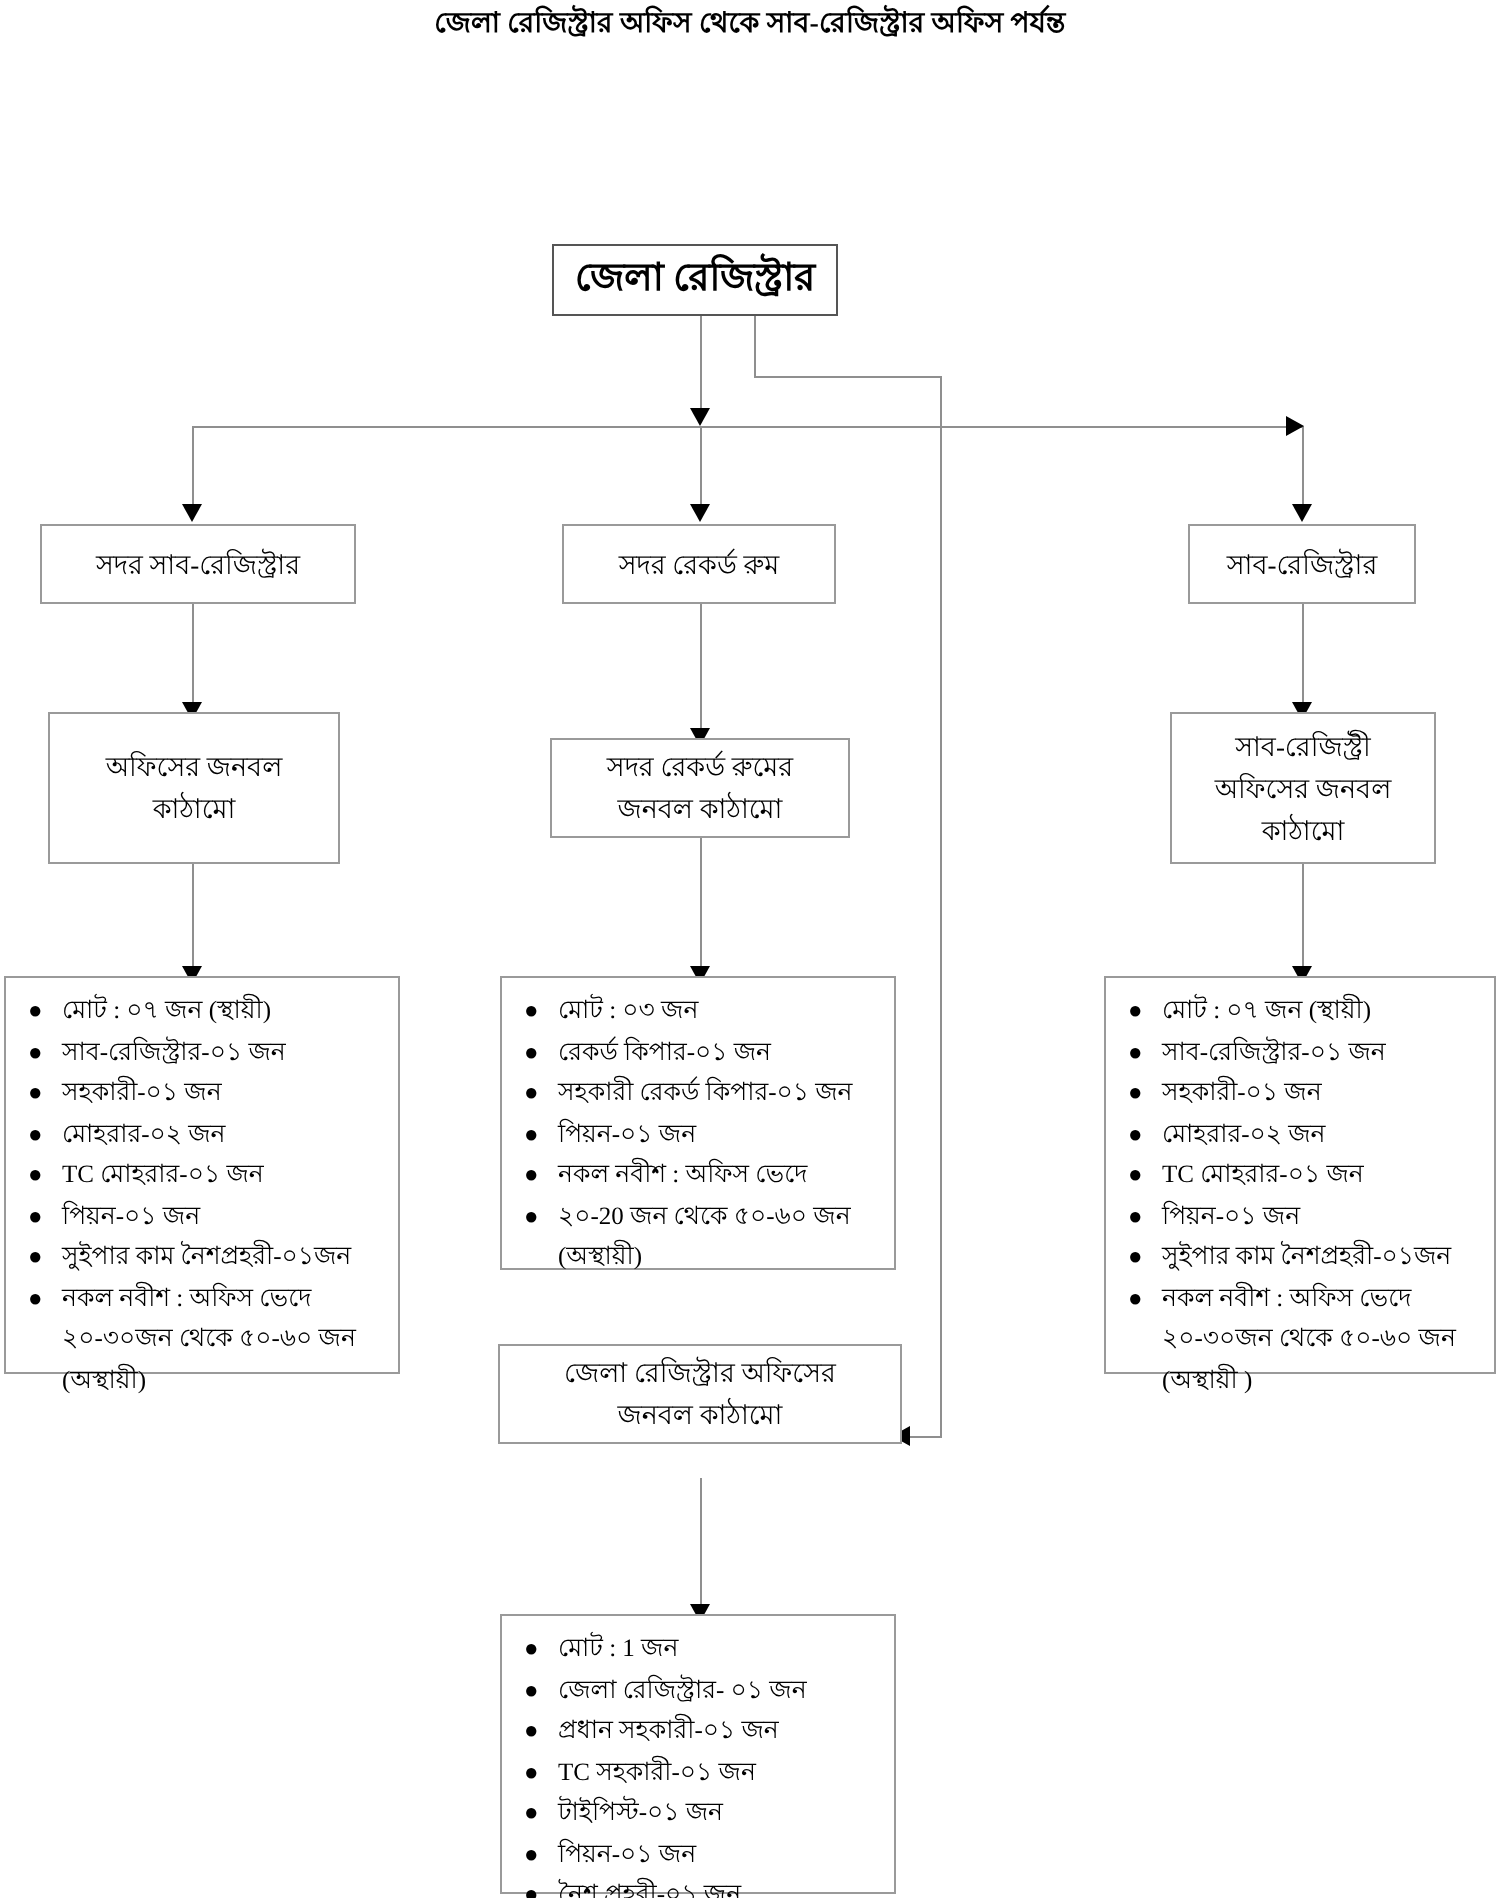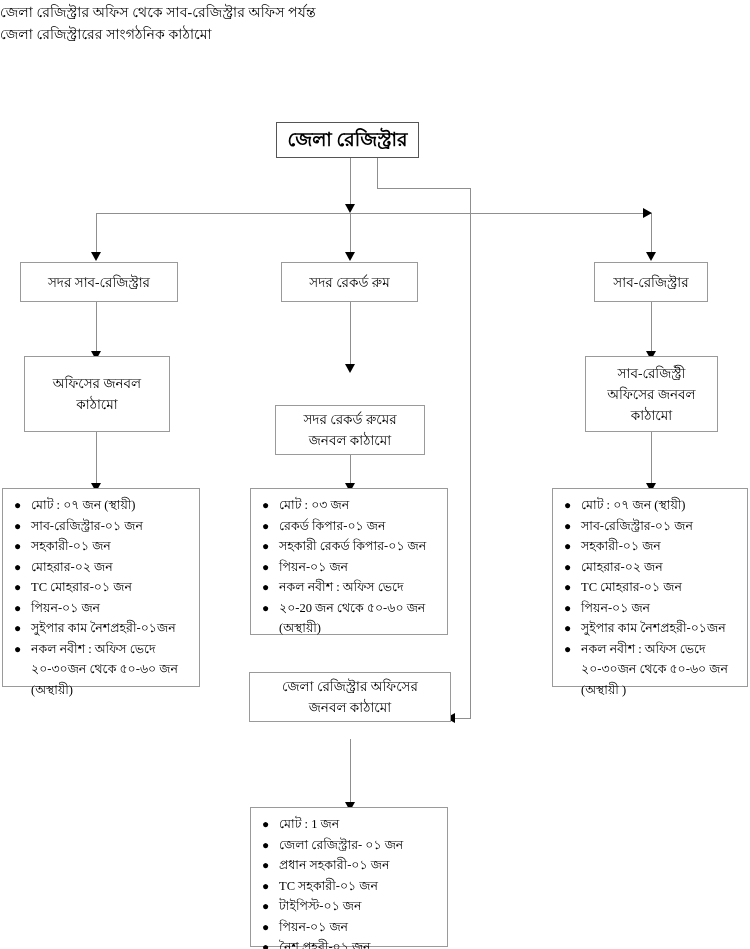--- a/index.html
+++ b/index.html
@@ -14,24 +14,24 @@
     background: #ffffff;
     font-family: "Liberation Serif", "DejaVu Serif", serif;
     color: #000000;
     overflow: hidden;
   }
   .title {
     position: absolute;
     left: 0;
     top: 2px;
     width: 750px;
-    text-align: left;
+    text-align: center;
     font-size: 14px;
     line-height: 22px;
-    font-weight: 400;
+    font-weight: 700;
     letter-spacing: 0.1px;
   }
   .title div { white-space: nowrap; }
 
   .box {
     position: absolute;
     box-sizing: border-box;
     border: 1px solid #9a9a9a;
     background: #ffffff;
     display: flex;
@@ -111,21 +111,20 @@
     border-right: 9px solid #000000;
   }
 </style>
 </head>
 <body>
 
 <div id="canvas">
 
   <div class="title">
     <div>জেলা রেজিস্ট্রার অফিস থেকে সাব-রেজিস্ট্রার অফিস পর্যন্ত</div>
-    <div>জেলা রেজিস্ট্রারের সাংগঠনিক কাঠামো</div>
   </div>
 
   <div class="ln vl" style="left:350px; top:158px; height:47px;"></div>
   <div class="arrow-down" style="left:345px; top:204px;"></div>
 
   <div class="ln vl" style="left:377px; top:158px; height:30px;"></div>
   <div class="ln hl" style="left:377px; top:188px; width:94px;"></div>
   <div class="ln vl" style="left:470px; top:188px; height:531px;"></div>
   <div class="ln hl" style="left:455px; top:718px; width:16px;"></div>
   <div class="arrow-left" style="left:446px; top:713px;"></div>
@@ -173,21 +172,21 @@
     <span class="inner">সাব-রেজিস্ট্রার</span>
   </div>
 
   <div class="box" style="left:24px; top:356px; width:146px; height:76px;">
     <span class="inner">
       <div>অফিসের জনবল</div>
       <div>কাঠামো</div>
     </span>
   </div>
 
-  <div class="box" style="left:275px; top:369px; width:150px; height:50px;margin-top:36px;">
+  <div class="box" style="left:275px; top:369px; width:150px; height:50px;">
     <span class="inner">
       <div>সদর রেকর্ড রুমের</div>
       <div>জনবল কাঠামো</div>
     </span>
   </div>
 
   <div class="box" style="left:585px; top:356px; width:133px; height:76px;">
     <span class="inner">
       <div>সাব-রেজিস্ট্রী</div>
       <div>অফিসের জনবল</div>

